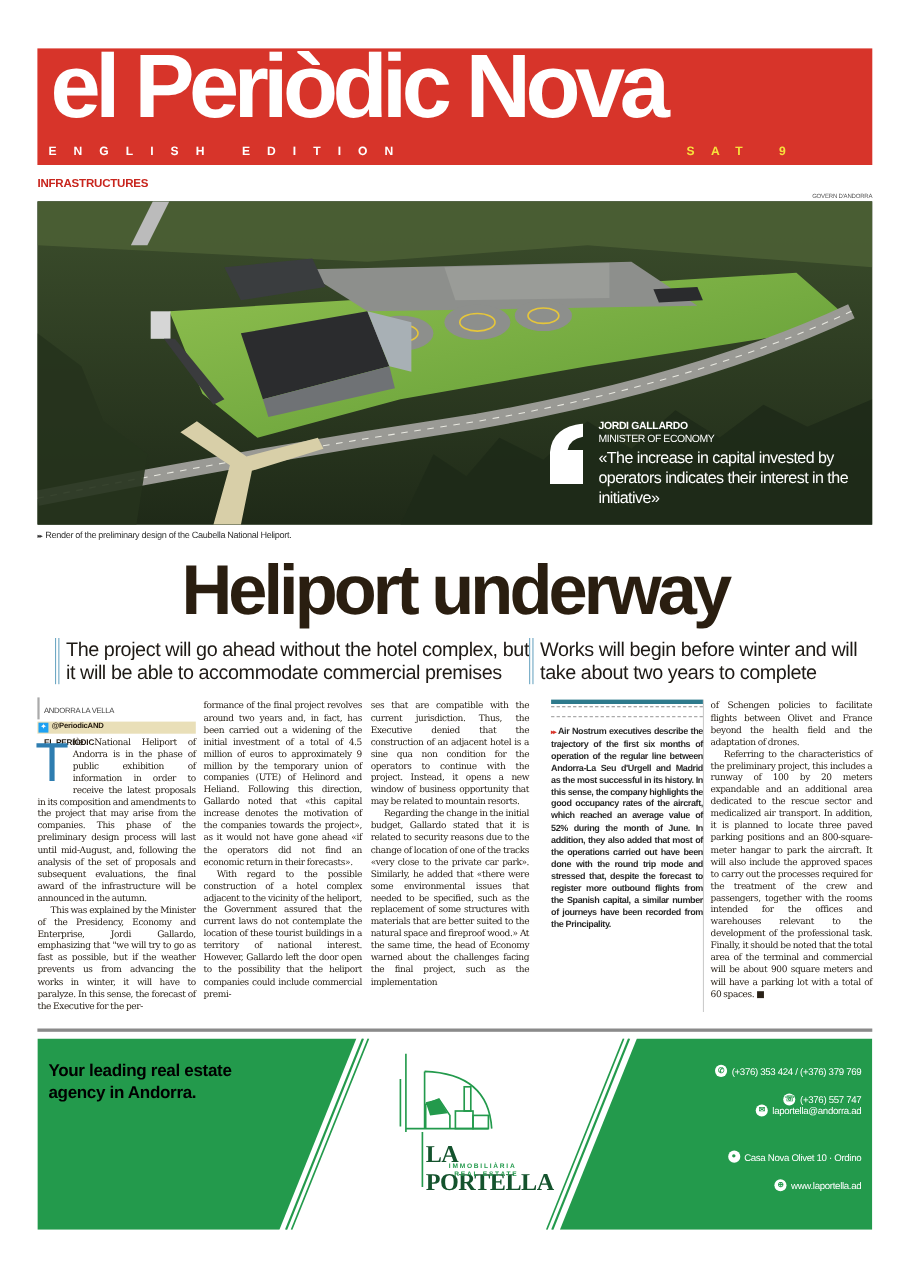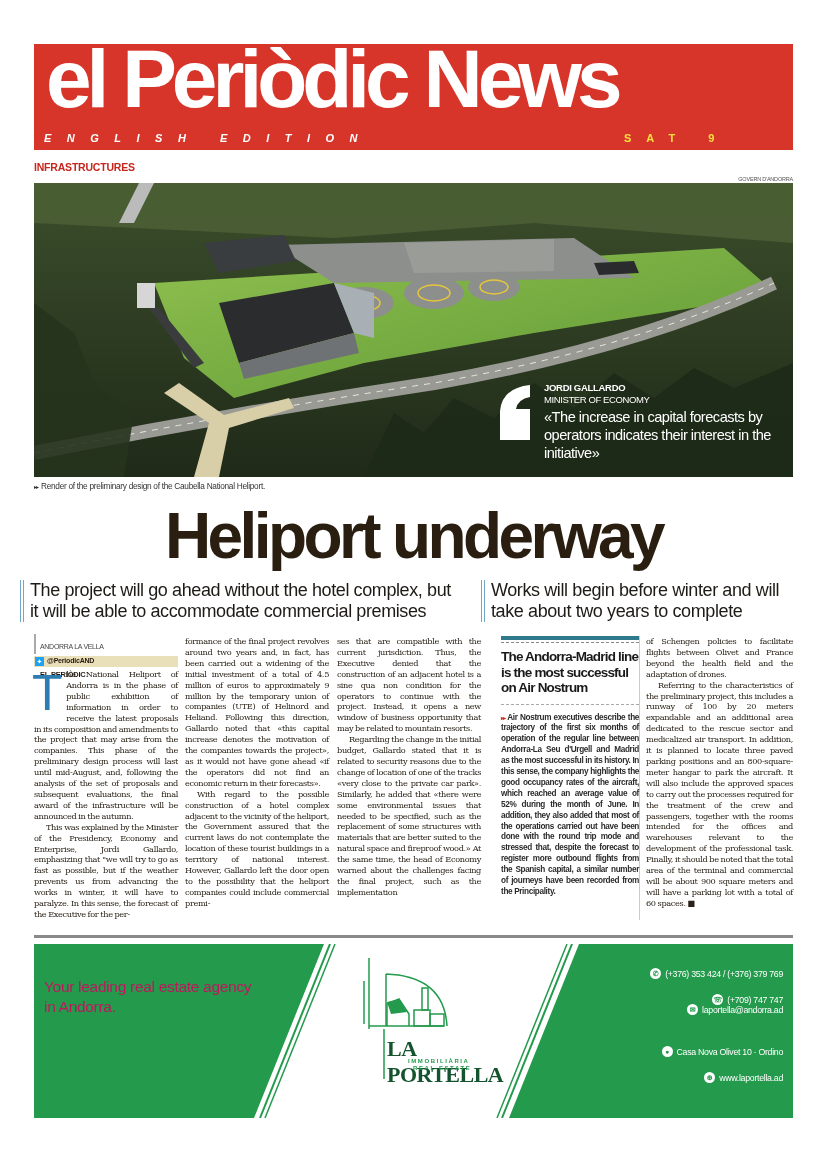--- a/index.html
+++ b/index.html
@@ -1,21 +1,21 @@
 <!DOCTYPE html>
 <html><head>
 <meta charset="utf-8">
 <style>
   html, body { margin: 0; padding: 0; background: #ffffff; }
   body { width: 827px; height: 1160px; position: relative; overflow: hidden; font-family: "Liberation Sans", sans-serif; color: #231a10; }
 
   
   .masthead { position: absolute; left: 34px; top: 44px; width: 759px; height: 106px; background: #d7342a; }
   .masthead .title { position: absolute; left: 12px; top: -6px; font-family: "Liberation Sans", sans-serif; font-weight: bold; font-size: 82px; letter-spacing: -5px; color: #ffffff; white-space: nowrap; line-height: 1; }
-  .masthead .edition { position: absolute; left: 10px; bottom: 6px; font-weight: bold; font-size: 11px; letter-spacing: 15.5px; color: #ffffff; white-space: nowrap; font-style: italic; }
+  .masthead .edition { position: absolute; left: 10px; bottom: 6px; font-weight: bold; font-size: 11px; letter-spacing: 15.5px; color: #ffffff; white-space: nowrap; }
   .masthead .date { position: absolute; left: 590px; bottom: 6px; font-weight: bold; font-size: 11px; letter-spacing: 15px; color: #f7e03c; white-space: nowrap; }
 
   .section-label { position: absolute; left: 34px; top: 161px; font-size: 10.5px; font-weight: bold; color: #c8251d; letter-spacing: -0.2px; }
   .credit { position: absolute; right: 34px; top: 176px; font-size: 5.5px; color: #555; letter-spacing: -0.2px; }
 
   
   .photo { position: absolute; left: 34px; top: 183px; width: 759px; height: 294px; overflow: hidden; background: #2b3a22; }
   .photo svg { display: block; }
 
   .quote-box { position: absolute; left: 500px; top: 380px; width: 290px; height: 95px; color: #fff; }
@@ -23,21 +23,21 @@
   .quote-name { position: absolute; left: 44px; top: 2px; font-size: 9.5px; font-weight: bold; letter-spacing: -0.3px; }
   .quote-role { position: absolute; left: 44px; top: 14px; font-size: 9.5px; letter-spacing: -0.4px; }
   .quote-text { position: absolute; left: 44px; top: 28px; width: 250px; font-size: 14.6px; line-height: 18px; letter-spacing: -0.5px; }
 
   .caption { position: absolute; left: 34px; top: 481px; font-size: 8.3px; color: #333; letter-spacing: -0.3px; }
   .caption .arrows { font-size: 6px; letter-spacing: -1px; margin-right: 3px; }
 
   .headline { position: absolute; left: 0; width: 827px; top: 496px; text-align: center; font-weight: bold; font-size: 64px; letter-spacing: -3.6px; color: #2a1e10; line-height: 80px; }
 
   .subhead { position: absolute; top: 580px; font-size: 18px; line-height: 21px; letter-spacing: -0.4px; color: #1e1a15; border-left: 4px double #6fa8c4; padding-left: 6px; }
-  .subhead.left { left: 20px; width: 430px; }
+  .subhead.left { left: 50px; width: 430px; }
   .subhead.right { left: 481px; width: 320px; }
 
   
   .byline { position: absolute; left: 34px; top: 634px; width: 144px; }
   .byline .bar { position: absolute; left: 0; top: 0; width: 2px; height: 20px; background: #aaa; }
   .byline .author { position: absolute; left: 6px; top: 0; font-size: 7.5px; font-weight: bold; letter-spacing: -0.2px; margin-top: 36px; }
   .byline .place { position: absolute; left: 6px; top: 9px; font-size: 7px; color: #444; letter-spacing: -0.3px; }
   .byline .twitter { position: absolute; left: 0; top: 22px; width: 144px; height: 11px; background: #e9dfb8; }
   .byline .twitter .bird { position: absolute; left: 1px; top: 1px; width: 9px; height: 9px; background: #1da1f2; color: #fff; font-size: 7px; line-height: 9px; text-align: center; }
   .byline .twitter .handle { position: absolute; left: 13px; top: 1px; font-size: 7px; font-weight: bold; letter-spacing: -0.2px; }
@@ -59,34 +59,34 @@
   .sidebox .stitle { margin: 6px 0 0 4px; font-size: 13.5px; line-height: 15.5px; font-weight: bold; letter-spacing: -0.8px; color: #1a1a1a; }
   .sidebox .dash2 { border-top: 1px dashed #aaa; margin: 8px 0 0 4px; }
   .sidebox .stext { margin: 8px 0 0 4px; font-size: 8.2px; line-height: 10.9px; font-weight: bold; letter-spacing: -0.35px; color: #2b2b2b; text-align: justify; }
   .sidebox .stext .arrows { color: #d7342a; font-size: 6px; letter-spacing: -1px; }
 
   .rule { position: absolute; left: 34px; top: 935px; width: 759px; height: 3px; background: #8a8a8a; }
 
   
   .ad { position: absolute; left: 34px; top: 944px; width: 759px; height: 174px; }
   .ad svg.bg { position: absolute; left: 0; top: 0; }
-  .ad .tag1 { position: absolute; left: 10px; top: 20px; font-size: 15.5px; line-height: 20px; font-weight: normal; color: #be185d; letter-spacing: -0.3px; margin-top: 13px; }
+  .ad .tag1 { position: absolute; left: 10px; top: 20px; font-size: 15.5px; line-height: 20px; font-weight: bold; color: #000000; letter-spacing: -0.3px; }
   .ad .tag2 { position: absolute; left: 10px; top: 80px; font-size: 18px; line-height: 23px; font-style: italic; color: #fff; letter-spacing: -0.4px; }
   .ad .contact { position: absolute; right: 10px; font-size: 8.8px; color: #fff; letter-spacing: -0.3px; text-align: right; white-space: nowrap; display: flex; align-items: center; gap: 4px; padding-left: 20px; }
   .ad .cicon { display: inline-block; width: 11px; height: 11px; border-radius: 50%; background: #fff; color: #239a4c; font-size: 7px; line-height: 11px; text-align: center; font-weight: bold; }
   .ad .logo { position: absolute; left: 305px; top: 0; width: 175px; height: 174px; }
   .ad .logo-name { position: absolute; left: 48px; top: 92px; font-size: 22px; letter-spacing: -0.5px; color: #14532d; font-weight: bold; font-family: Liberation Serif, serif; }
   .ad .logo-sub1 { position: absolute; left: 69px; top: 114px; font-size: 6px; letter-spacing: 1.6px; color: #239a4c; font-weight: bold; }
   .ad .logo-sub2 { position: absolute; left: 74px; top: 121px; font-size: 6px; letter-spacing: 1.6px; color: #239a4c; font-weight: bold; }
 </style>
 </head>
 <body>
 
 <div class="masthead">
-  <div class="title">el Periòdic News</div>
+  <div class="title">el Periòdic Nova</div>
   <div class="edition">ENGLISH EDITION</div>
   <div class="date">SAT 9</div>
 </div>
 
 <div class="section-label">INFRASTRUCTURES</div>
 <div class="credit">GOVERN D'ANDORRA</div>
 
 <div class="photo">
   <svg width="759" height="294" viewBox="0 0 759 294">
     <defs>
@@ -133,21 +133,21 @@
     <path d="M0 294 L0 120 L40 150 L60 200 L100 230 L90 294 Z" fill="#26331d" opacity="0.9"></path>
   </svg>
 </div>
 
 <div class="quote-box">
   <svg class="quote-mark" viewBox="0 0 30 55">
     <path d="M30 0 L30 12 Q18 14 16 24 L30 24 L30 55 L0 55 L0 26 Q2 3 30 0 Z" fill="#ffffff"></path>
   </svg>
   <div class="quote-name">JORDI GALLARDO</div>
   <div class="quote-role">MINISTER OF ECONOMY</div>
-  <div class="quote-text">«The increase in capital forecasts by operators indicates their interest in the initiative»</div>
+  <div class="quote-text">«The increase in capital invested by operators indicates their interest in the initiative»</div>
 </div>
 
 <div class="caption">
   <span class="arrows">▸▸</span><span>Render of the preliminary design of the Caubella National Heliport.</span>
 </div>
 
 <div class="headline">Heliport underway</div>
 
 <div class="subhead left">The project will go ahead without the hotel complex, but it will be able to accommodate commercial premises</div>
 <div class="subhead right">Works will begin before winter and will take about two years to complete</div>
@@ -173,21 +173,20 @@
 </div>
 
 <div class="col col3">
   <p class="noindent">ses that are compatible with the current jurisdiction. Thus, the Executive denied that the construction of an adjacent hotel is a sine qua non condition for the operators to continue with the project. Instead, it opens a new window of business opportunity that may be related to mountain resorts.</p>
   <p>Regarding the change in the initial budget, Gallardo stated that it is related to security reasons due to the change of location of one of the tracks «very close to the private car park». Similarly, he added that «there were some environmental issues that needed to be specified, such as the replacement of some structures with materials that are better suited to the natural space and fireproof wood.» At the same time, the head of Economy warned about the challenges facing the final project, such as the implementation</p>
 </div>
 
 <div class="sidebox">
   <div class="topbar"></div>
   <div class="dash"></div>
-  <div class="stitle">The Andorra-Madrid line is the most successful on Air Nostrum</div>
   <div class="dash2"></div>
   <div class="stext"><span class="arrows">▸▸</span> <span>Air Nostrum executives describe the trajectory of the first six months of operation of the regular line between Andorra-La Seu d'Urgell and Madrid as the most successful in its history. In this sense, the company highlights the good occupancy rates of the aircraft, which reached an average value of 52% during the month of June. In addition, they also added that most of the operations carried out have been done with the round trip mode and stressed that, despite the forecast to register more outbound flights from the Spanish capital, a similar number of journeys have been recorded from the Principality.</span></div>
 </div>
 
 <div class="col col5">
   <p class="noindent">of Schengen policies to facilitate flights between Olivet and France beyond the health field and the adaptation of drones.</p>
   <p>Referring to the characteristics of the preliminary project, this includes a runway of 100 by 20 meters expandable and an additional area dedicated to the rescue sector and medicalized air transport. In addition, it is planned to locate three paved parking positions and an 800-square-meter hangar to park the aircraft. It will also include the approved spaces to carry out the processes required for the treatment of the crew and passengers, together with the rooms intended for the offices and warehouses relevant to the development of the professional task. Finally, it should be noted that the total area of the terminal and commercial will be about 900 square meters and will have a parking lot with a total of 60 spaces. ■</p>
 </div>
 
 <div class="rule"></div>
@@ -223,21 +222,21 @@
     <div class="logo-sub1">IMMOBILIÀRIA</div>
     <div class="logo-sub2">REAL ESTATE</div>
   </div>
 
   <div class="contact" style="top:24px;">
     <span class="cicon">✆</span>
     <span>(+376) 353 424 / (+376) 379 769</span>
   </div>
   <div class="contact" style="top:50px;">
     <span class="cicon">☏</span>
-    <span>(+709) 747 747</span>
+    <span>(+376) 557 747</span>
   </div>
   <div class="contact" style="top:60px;">
     <span class="cicon">✉</span>
     <span>laportella@andorra.ad</span>
   </div>
   <div class="contact" style="top:102px;">
     <span class="cicon">●</span>
     <span>Casa Nova Olivet 10 · Ordino</span>
   </div>
   <div class="contact" style="top:128px;">

